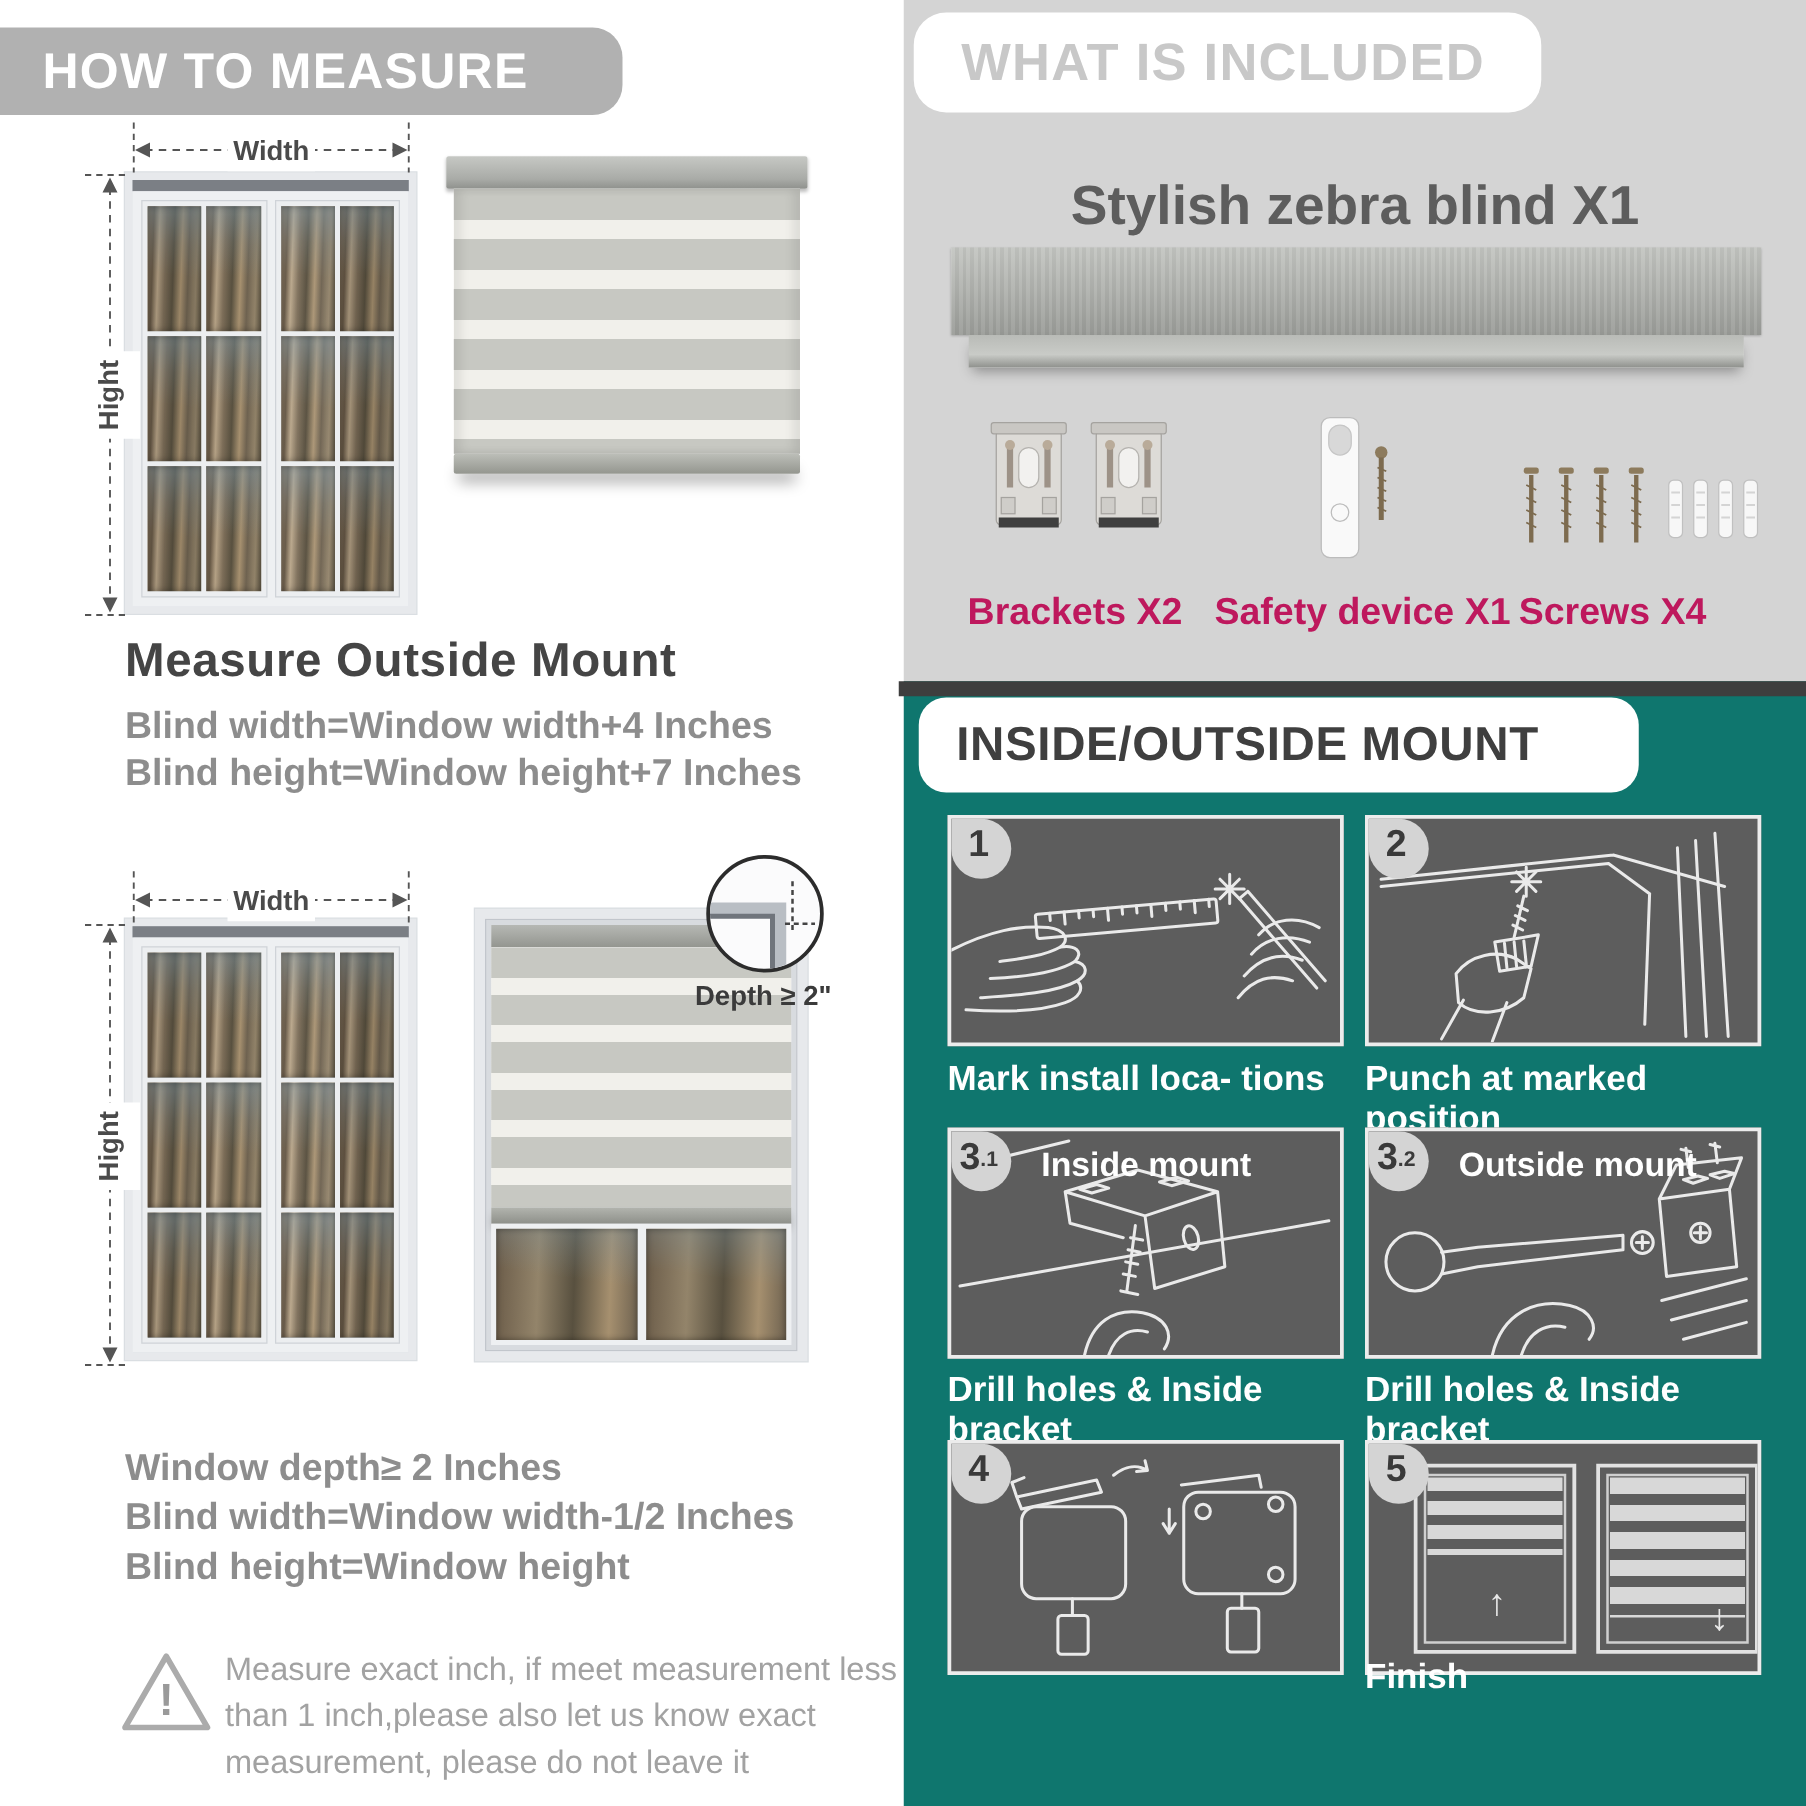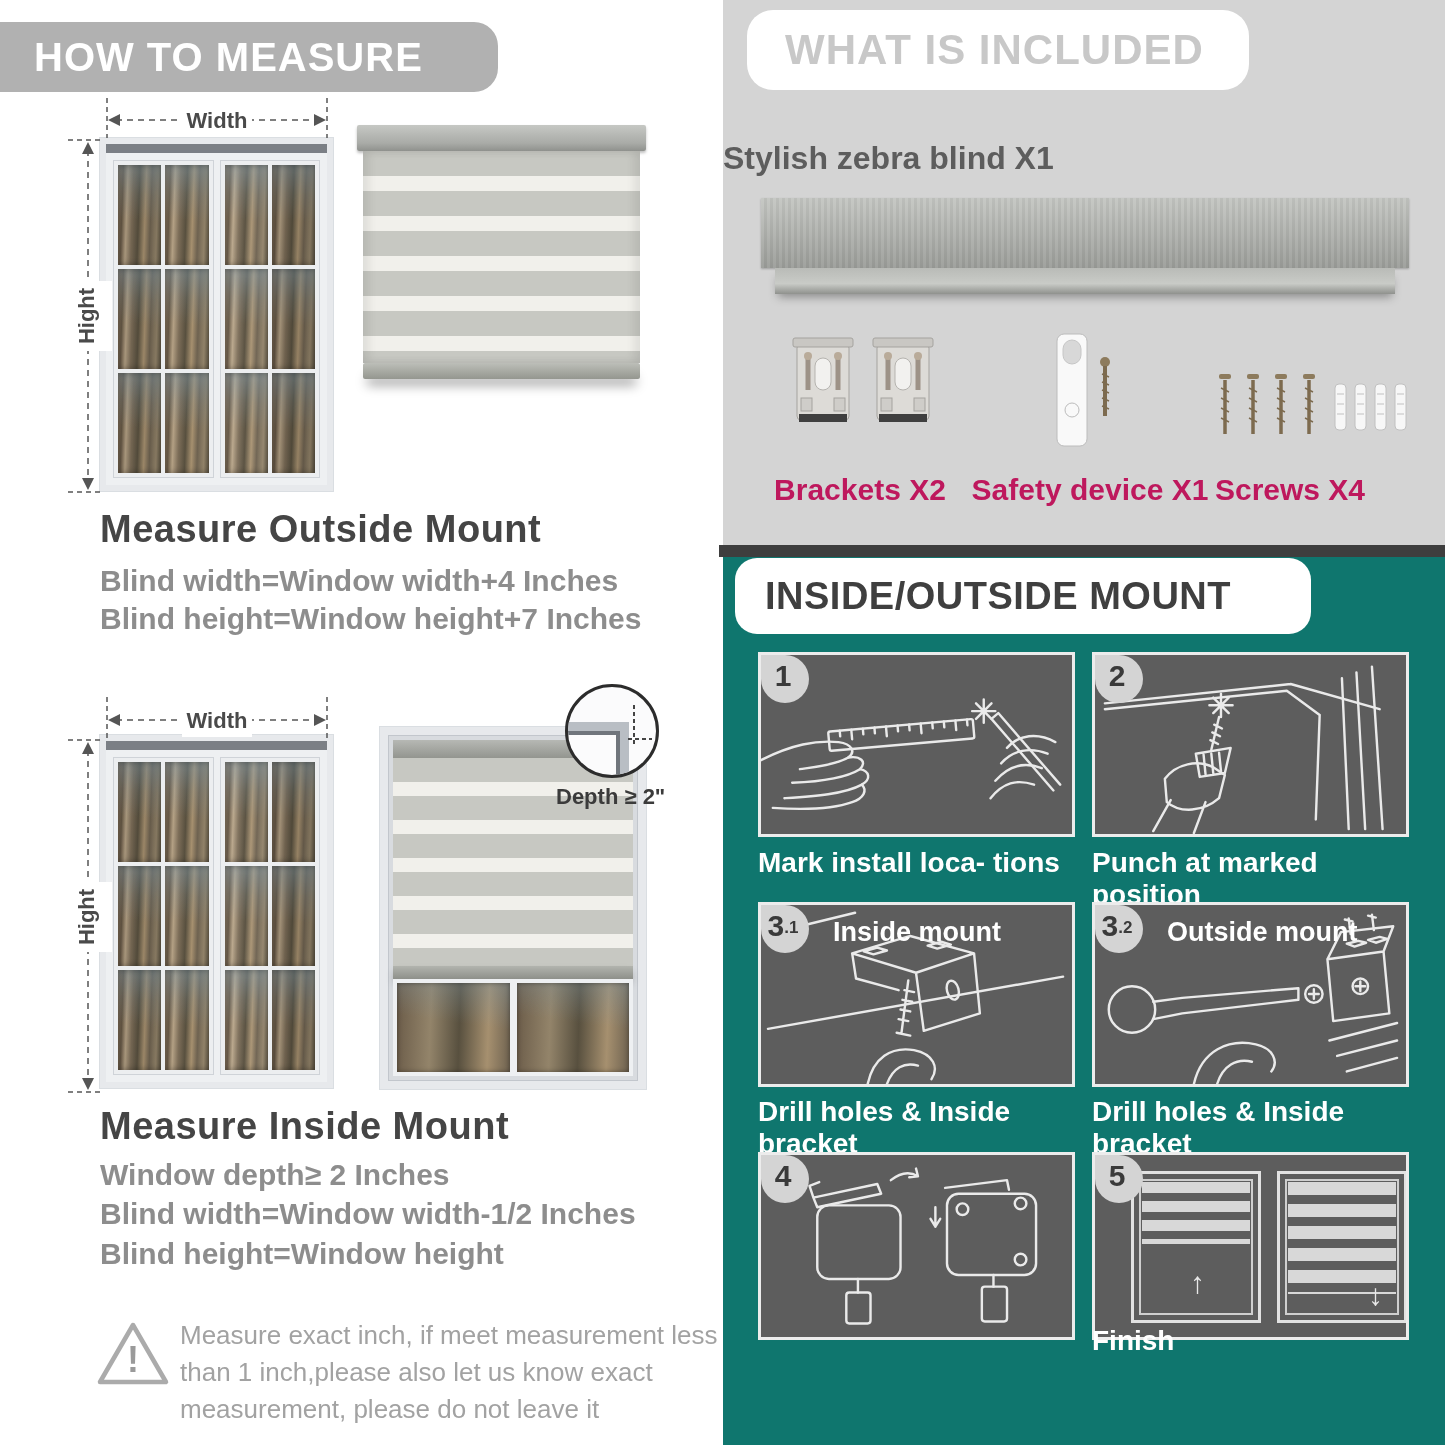--- a/index.html
+++ b/index.html
@@ -68,23 +68,23 @@
   .warn-text{position:absolute;left:180px;top:1317px;font-size:26px;color:#a2a2a2;line-height:37px;}
 
   
   .anno{position:absolute;left:50px;width:300px;height:412px;overflow:visible;}
   .anno text{font-family:"Liberation Sans",sans-serif;font-size:22px;font-weight:bold;fill:#4a4a4a;}
 
   
   .right-top{position:absolute;left:723px;top:0;width:722px;height:545px;background:#d4d4d4;}
   .included-header{position:absolute;left:8px;top:10px;width:502px;height:80px;background:#ffffff;
                    border-radius:26px;color:#c8c8c8;font-size:42px;font-weight:bold;line-height:80px;
-                   padding-left:38px;box-sizing:border-box;letter-spacing:1px;margin-left:16px;}
-  .product-title{position:absolute;left:0;top:140px;width:100%;
-                 font-size:32px;font-weight:bold;color:#5d5d5d;}
+                   padding-left:38px;box-sizing:border-box;letter-spacing:1px;}
+  .product-title{position:absolute;left:0;top:140px;width:100%;text-align:center;
+                 font-size:44px;font-weight:bold;color:#5d5d5d;}
   .headrail{position:absolute;left:38px;top:198px;width:648px;height:70px;
             background:linear-gradient(180deg,#c4c6c2 0%,#aeb0ac 55%,#9b9d99 100%),
                        repeating-linear-gradient(90deg,rgba(255,255,255,.05) 0 3px,rgba(0,0,0,.04) 3px 6px);
             background-blend-mode:overlay;box-shadow:0 1px 2px rgba(0,0,0,.25);}
   .headrail-lip{position:absolute;left:52px;top:268px;width:620px;height:26px;
             background:linear-gradient(180deg,#b9bbb7,#c9cbc7 60%,#8f918d 100%);
             box-shadow:0 6px 10px -3px rgba(0,0,0,.35);}
   .comp{position:absolute;}
   .comp-label{position:absolute;top:462px;font-size:30px;font-weight:bold;color:#be185d;text-align:center;margin-top:11px;}
 
@@ -217,21 +217,20 @@
       <path d="M58,28 l12,-6 v12 Z M276,28 l-12,-6 v12 Z" fill="#555" stroke="none"></path>
       <rect x="132" y="9" width="70" height="36" fill="#ffffff" stroke="none"></rect>
       <text x="167" y="36" text-anchor="middle">Width</text>
       <path d="M18,48 H54 M18,400 H54" stroke="#555" stroke-width="1.5" stroke-dasharray="5,4" fill="none"></path>
       <path d="M38,58 V390" stroke="#555" stroke-width="1.5" stroke-dasharray="6,5" fill="none"></path>
       <path d="M38,50 l-6,12 h12 Z M38,398 l-6,-12 h12 Z" fill="#555" stroke="none"></path>
       <rect x="14" y="190" width="48" height="70" fill="#ffffff" stroke="none"></rect>
       <text x="44" y="225" text-anchor="middle" transform="rotate(-90 44 225)">Hight</text>
     </svg>
 
-    <div class="sec-title" style="top:1105px;">Measure Inside Mount</div>
     <div class="sec-line" style="top:1158px;">Window depth≥ 2 Inches</div>
     <div class="sec-line" style="top:1197px;">Blind width=Window width-1/2 Inches</div>
     <div class="sec-line" style="top:1237px;">Blind height=Window height</div>
 
     <svg class="abs" style="left:95px;top:1318px;" width="76" height="72" viewBox="0 0 76 72">
       <path d="M38,7 L71,64 L5,64 Z" fill="none" stroke="#ababab" stroke-width="4.5" stroke-linejoin="round"></path>
       <text x="38" y="54" text-anchor="middle" font-size="36" font-weight="bold" fill="#9a9a9a" font-family="Liberation Sans, sans-serif">!</text>
     </svg>
     <div class="warn-text">
       <div>Measure exact inch, if meet measurement less</div>

